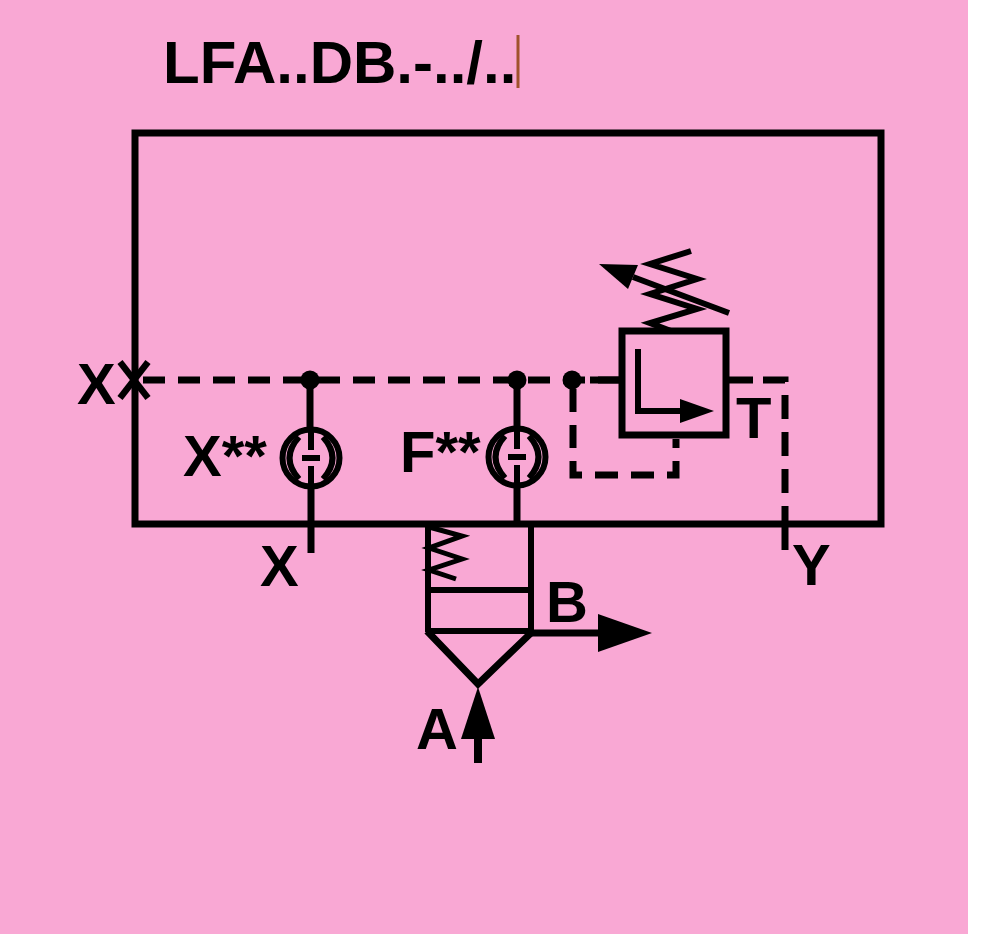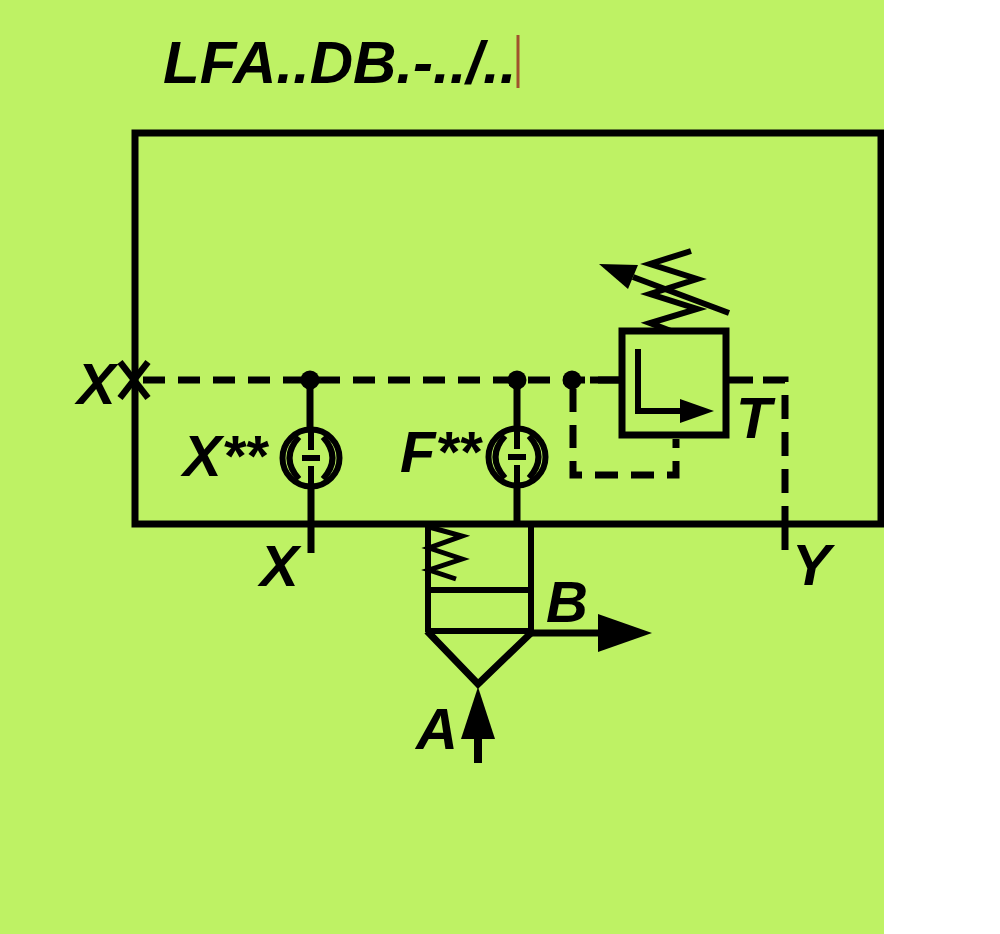--- a/index.html
+++ b/index.html
@@ -2,25 +2,24 @@
 <html><head>
 <meta charset="utf-8">
 <style>
   html, body {
     margin: 0;
     padding: 0;
     background: #ffffff;
   }
   #canvas {
     position: relative;
-    width: 884px;
+    width: 968px;
     height: 934px;
-    background: #bef264;
+    background: #f9a8d4;
     overflow: hidden;
-    font-style: italic;
   }
   svg {
     position: absolute;
     left: 0;
     top: 0;
   }
   .title-text {
     font-family: "Liberation Sans", "DejaVu Sans", sans-serif;
     font-weight: bold;
     font-size: 60px;

